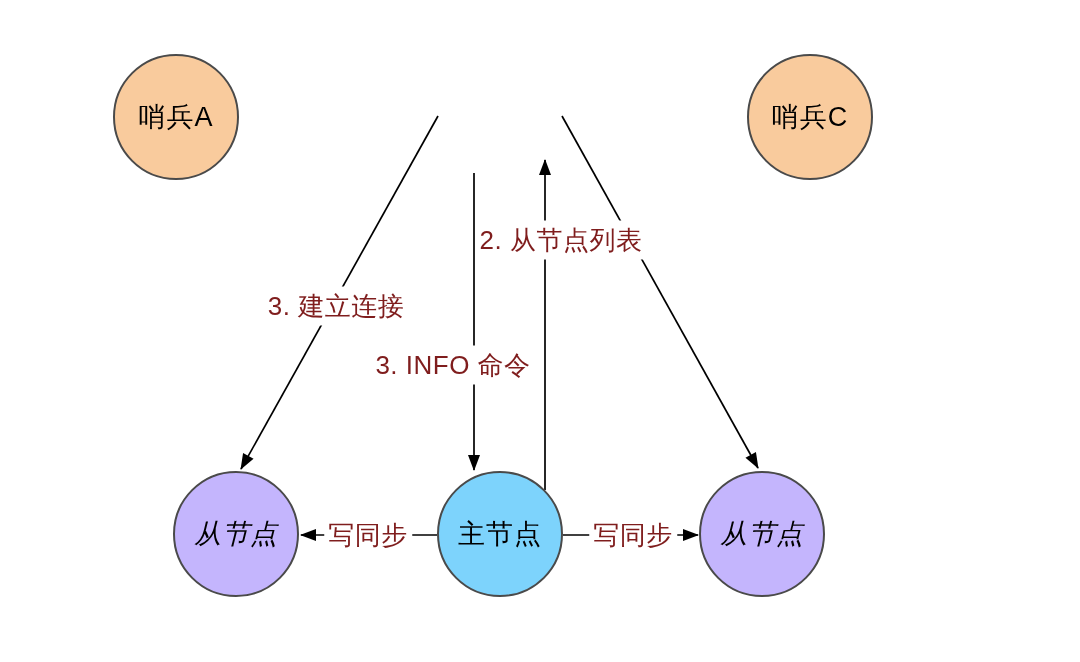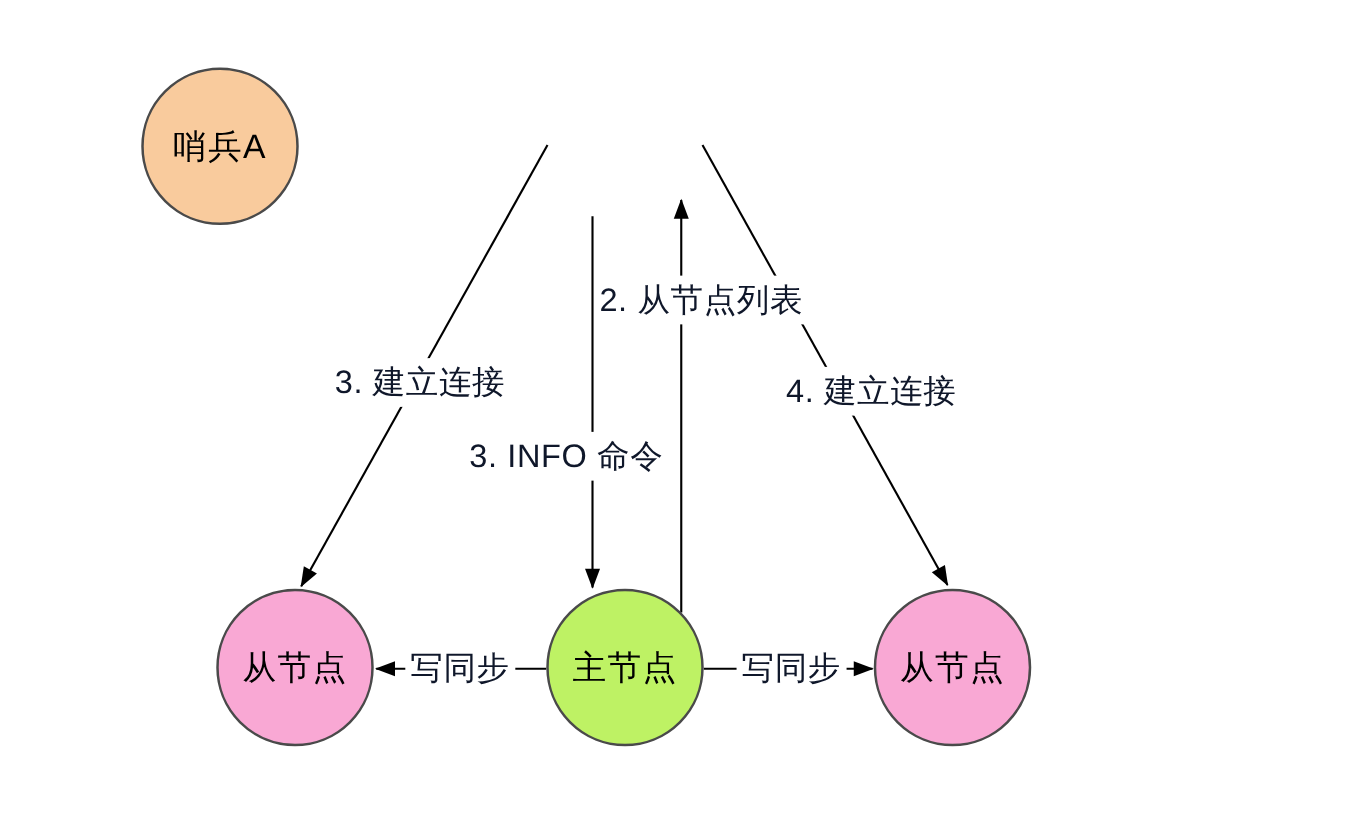--- a/index.html
+++ b/index.html
@@ -35,38 +35,38 @@
     border: 2px solid #4a4a4a;
     display: flex;
     align-items: center;
     justify-content: center;
     font-size: 27px;
     font-weight: 500;
     color: #000000;
     letter-spacing: 1px;
   }
   .node-sentinel { background: #f9cb9d; }
-  .node-master   { background: #bef264; }
-  .node-replica  { background: #f9a8d4; }
+  .node-master   { background: #7dd3fc; }
+  .node-replica  { background: #c4b5fd; font-style: italic; }
 
   #node-sentinel-a { left: 113px; top: 54px; }
   #node-sentinel-b { left: 437px; top: 53px; }
   #node-sentinel-c { left: 747px; top: 54px; }
   #node-slave-left  { left: 173px; top: 471px; }
   #node-master      { left: 437px; top: 471px; }
   #node-slave-right { left: 699px; top: 471px; }
 
   .edge-label {
     position: absolute;
     transform: translate(-50%, -50%);
     background: #ffffff;
     padding: 2px 4px;
     font-size: 26px;
     font-weight: 500;
-    color: #0f172a;
+    color: #7f1d1d;
     white-space: nowrap;
     letter-spacing: 0.5px;
   }
   #label-info-command  { left: 453px; top: 365px; }
   #label-slave-list    { left: 561px; top: 240px; }
   #label-connect-left  { left: 336px; top: 306px; }
   #label-connect-right { left: 697px; top: 313px; }
   #label-sync-left     { left: 368px; top: 535px; }
   #label-sync-right    { left: 633px; top: 535px; }
 </style>
@@ -91,30 +91,32 @@
     <line x1="545" y1="490" x2="545" y2="160" marker-end="url(#arrow)"></line>
 
     <line x1="437" y1="535" x2="301" y2="535" marker-end="url(#arrow)"></line>
 
     <line x1="563" y1="535" x2="698" y2="535" marker-end="url(#arrow)"></line>
   </svg>
 
   <div class="node node-sentinel" id="node-sentinel-a">
     <span>哨兵A</span>
   </div>
+  <div class="node node-sentinel" id="node-sentinel-c">
+    <span>哨兵C</span>
+  </div>
   <div class="node node-replica" id="node-slave-left">
     <span>从节点</span>
   </div>
   <div class="node node-master" id="node-master">
     <span>主节点</span>
   </div>
   <div class="node node-replica" id="node-slave-right">
     <span>从节点</span>
   </div>
 
   <div class="edge-label" id="label-info-command">3. INFO 命令</div>
   <div class="edge-label" id="label-slave-list">2. 从节点列表</div>
   <div class="edge-label" id="label-connect-left">3. 建立连接</div>
-  <div class="edge-label" id="label-connect-right">4. 建立连接</div>
   <div class="edge-label" id="label-sync-left">写同步</div>
   <div class="edge-label" id="label-sync-right">写同步</div>
 
 </div>
 
 </body></html>

